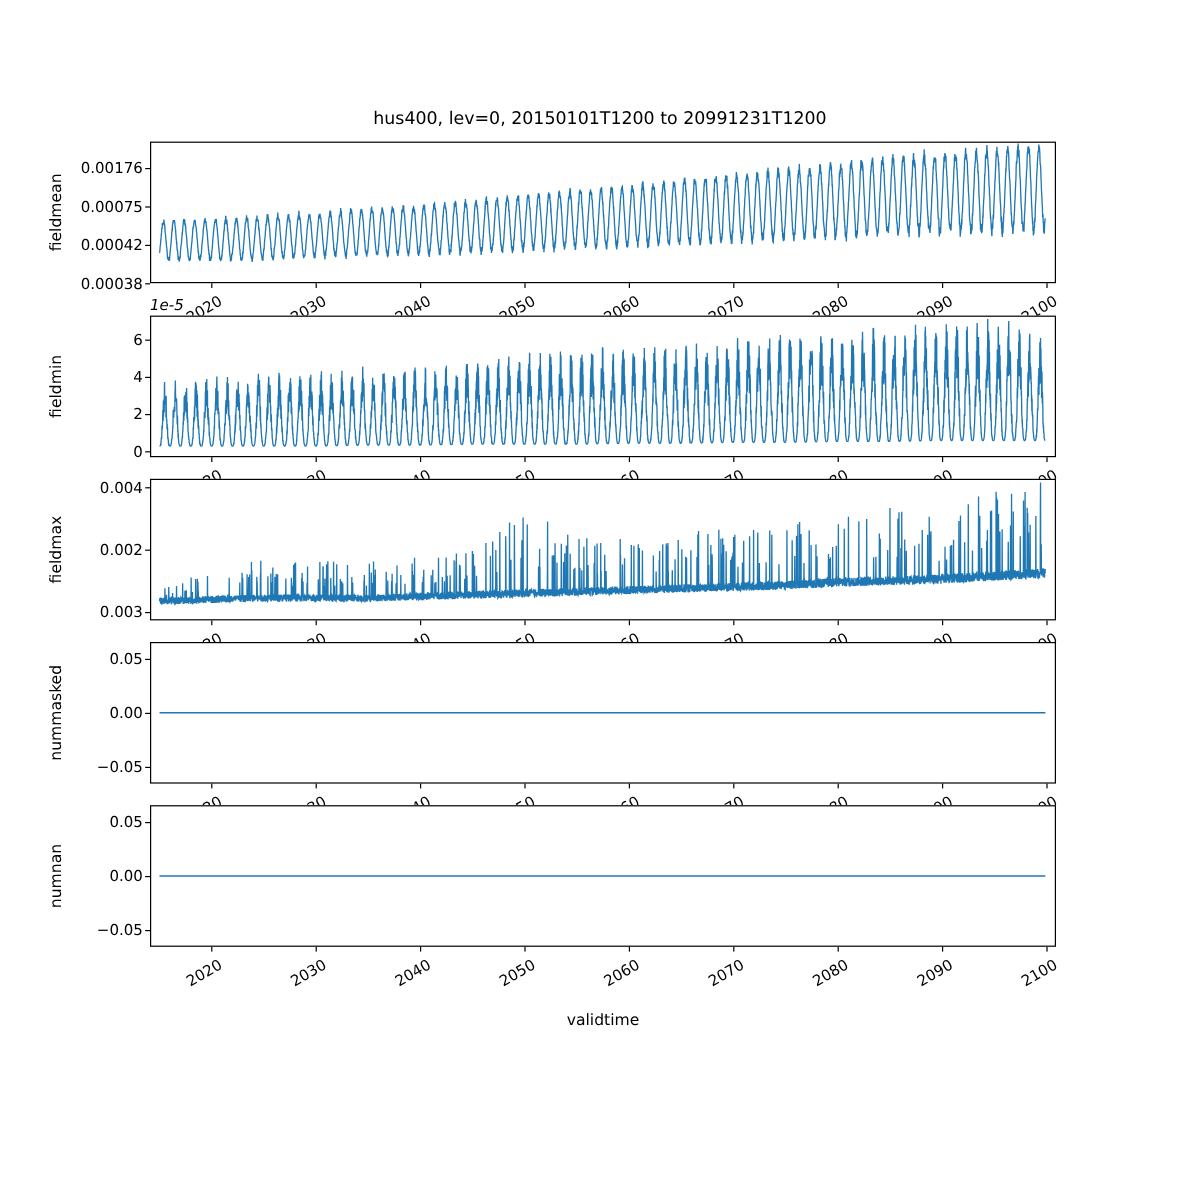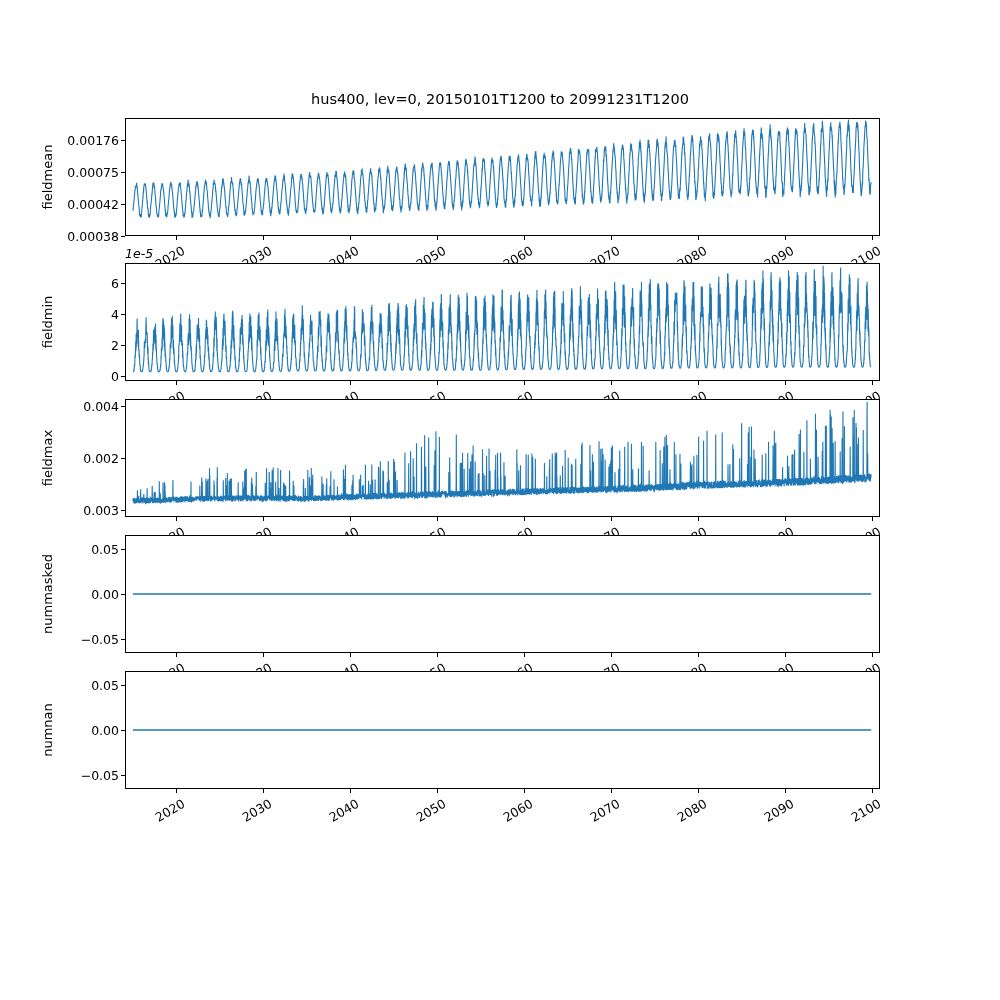--- a/index.html
+++ b/index.html
@@ -273,14 +273,15 @@
       <div class="xtickmark" style="left: 485.917px; top: 118px;"></div>
       <div class="xtick" style="left: 447.917px; top: 125px; width: 42px; text-align: right;">2070</div>
       <div class="xtickmark" style="left: 572.999px; top: 118px;"></div>
       <div class="xtick" style="left: 534.999px; top: 125px; width: 42px; text-align: right;">2080</div>
       <div class="xtickmark" style="left: 660.081px; top: 118px;"></div>
       <div class="xtick" style="left: 622.081px; top: 125px; width: 42px; text-align: right;">2090</div>
       <div class="xtickmark" style="left: 747.163px; top: 118px;"></div>
       <div class="xtick" style="left: 709.163px; top: 125px; width: 42px; text-align: right;">2100</div>
     </div>
 
+  <div class="xlabel" style="top:843px;">validtime</div>
 
 </div>
 
 </body></html>

